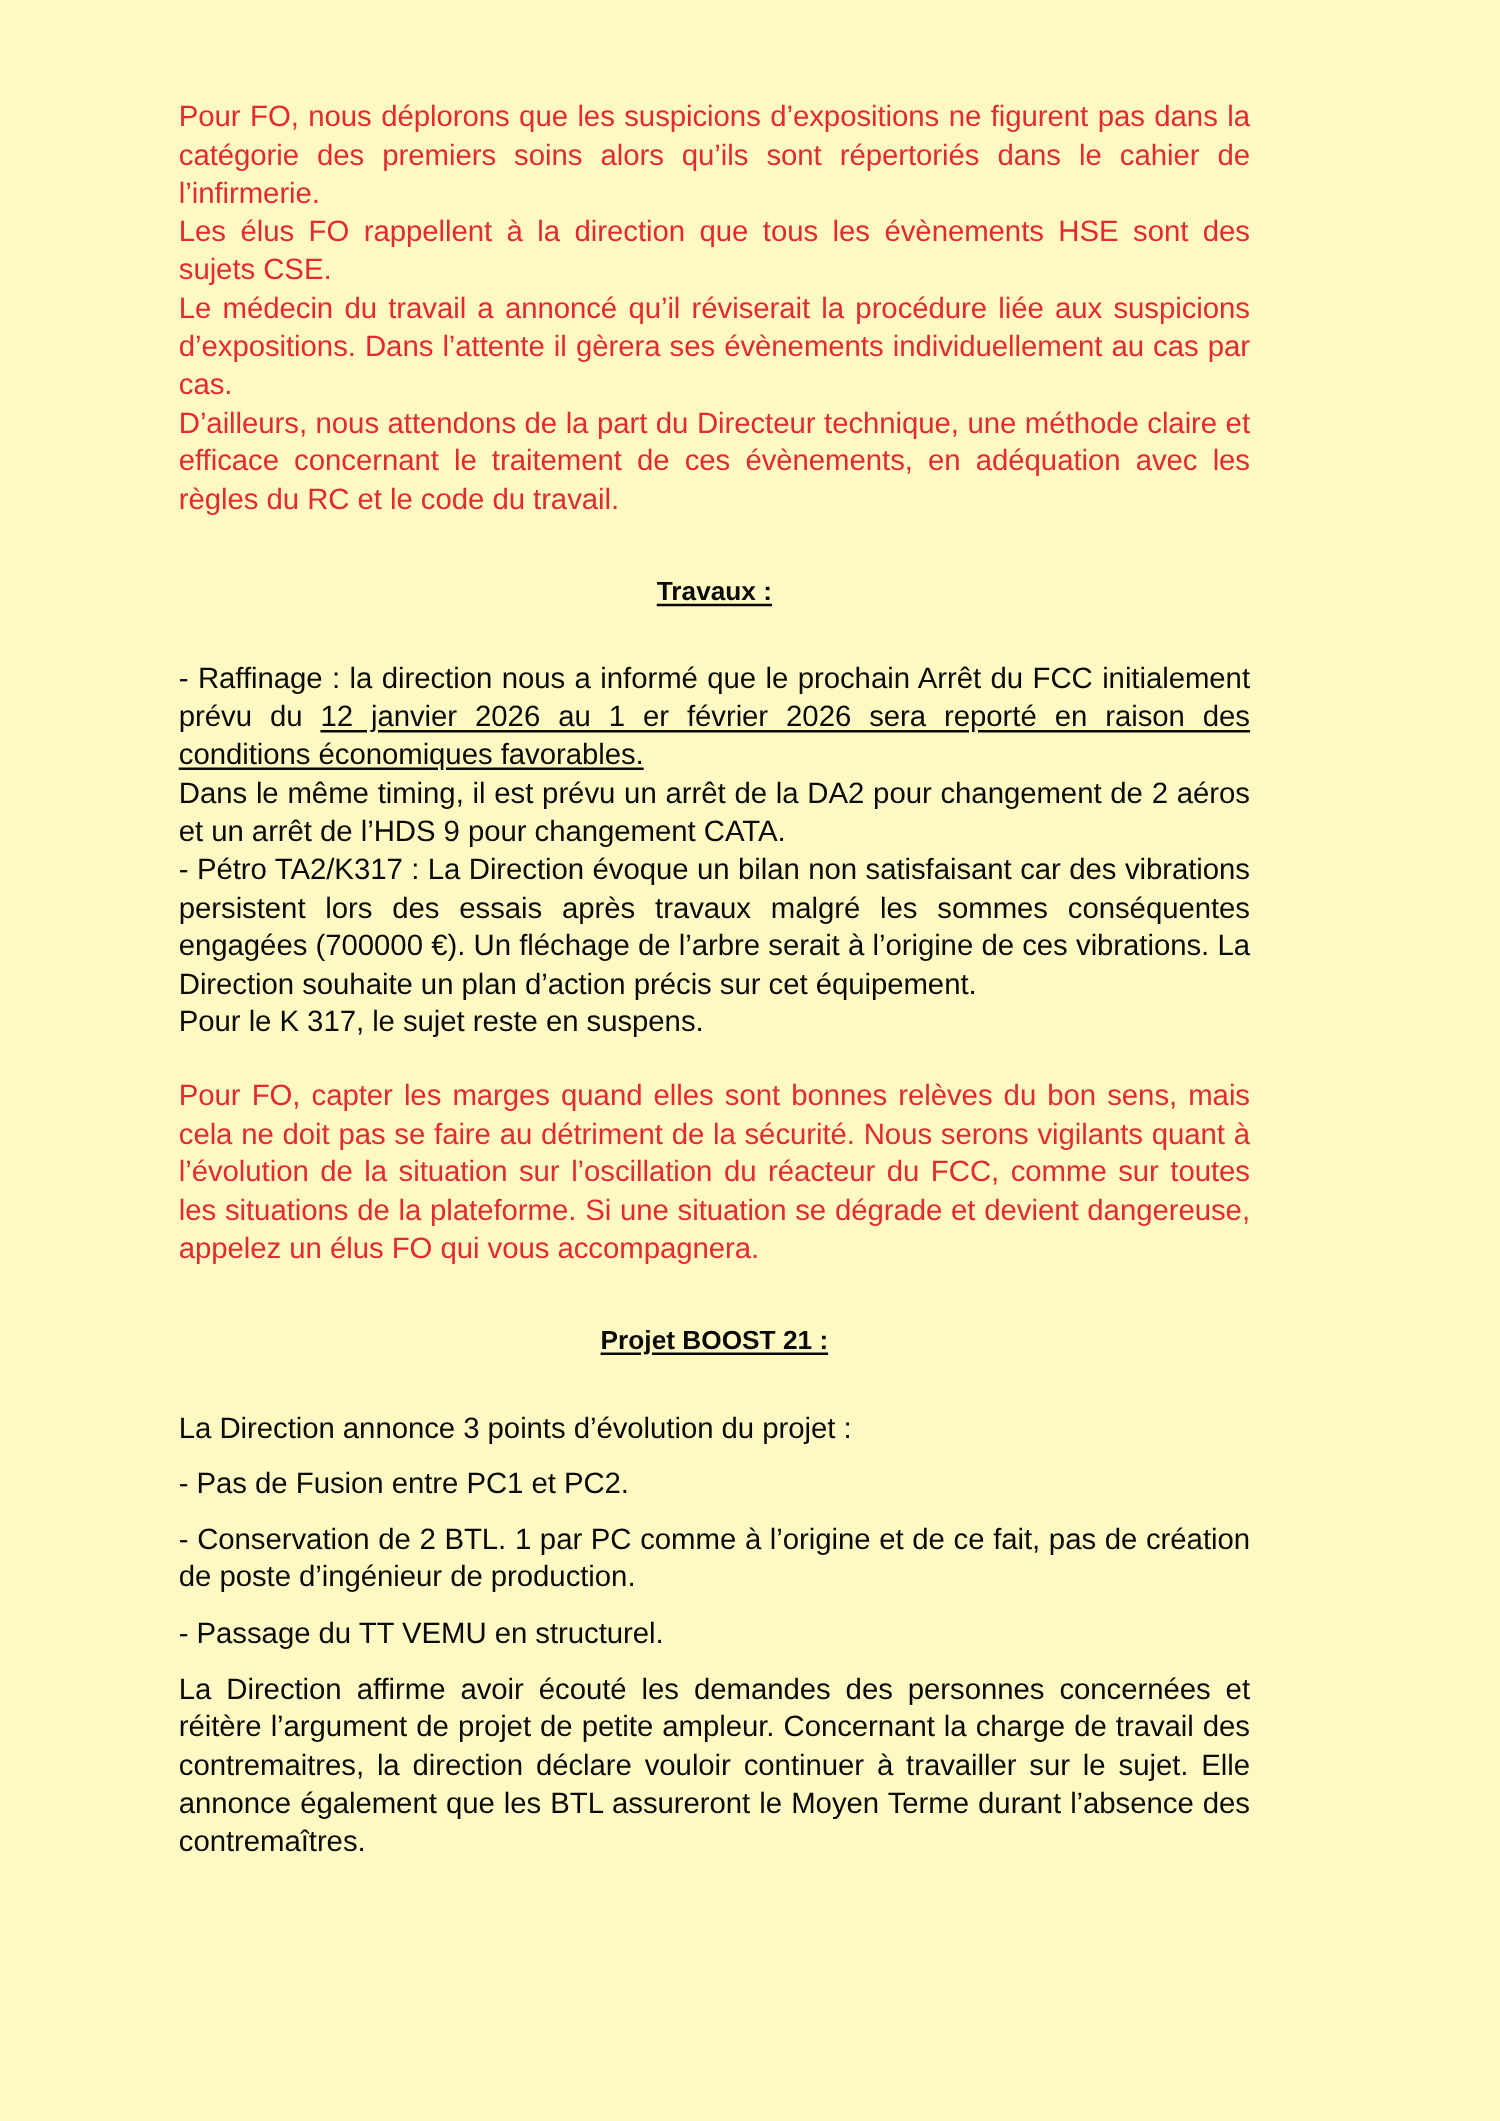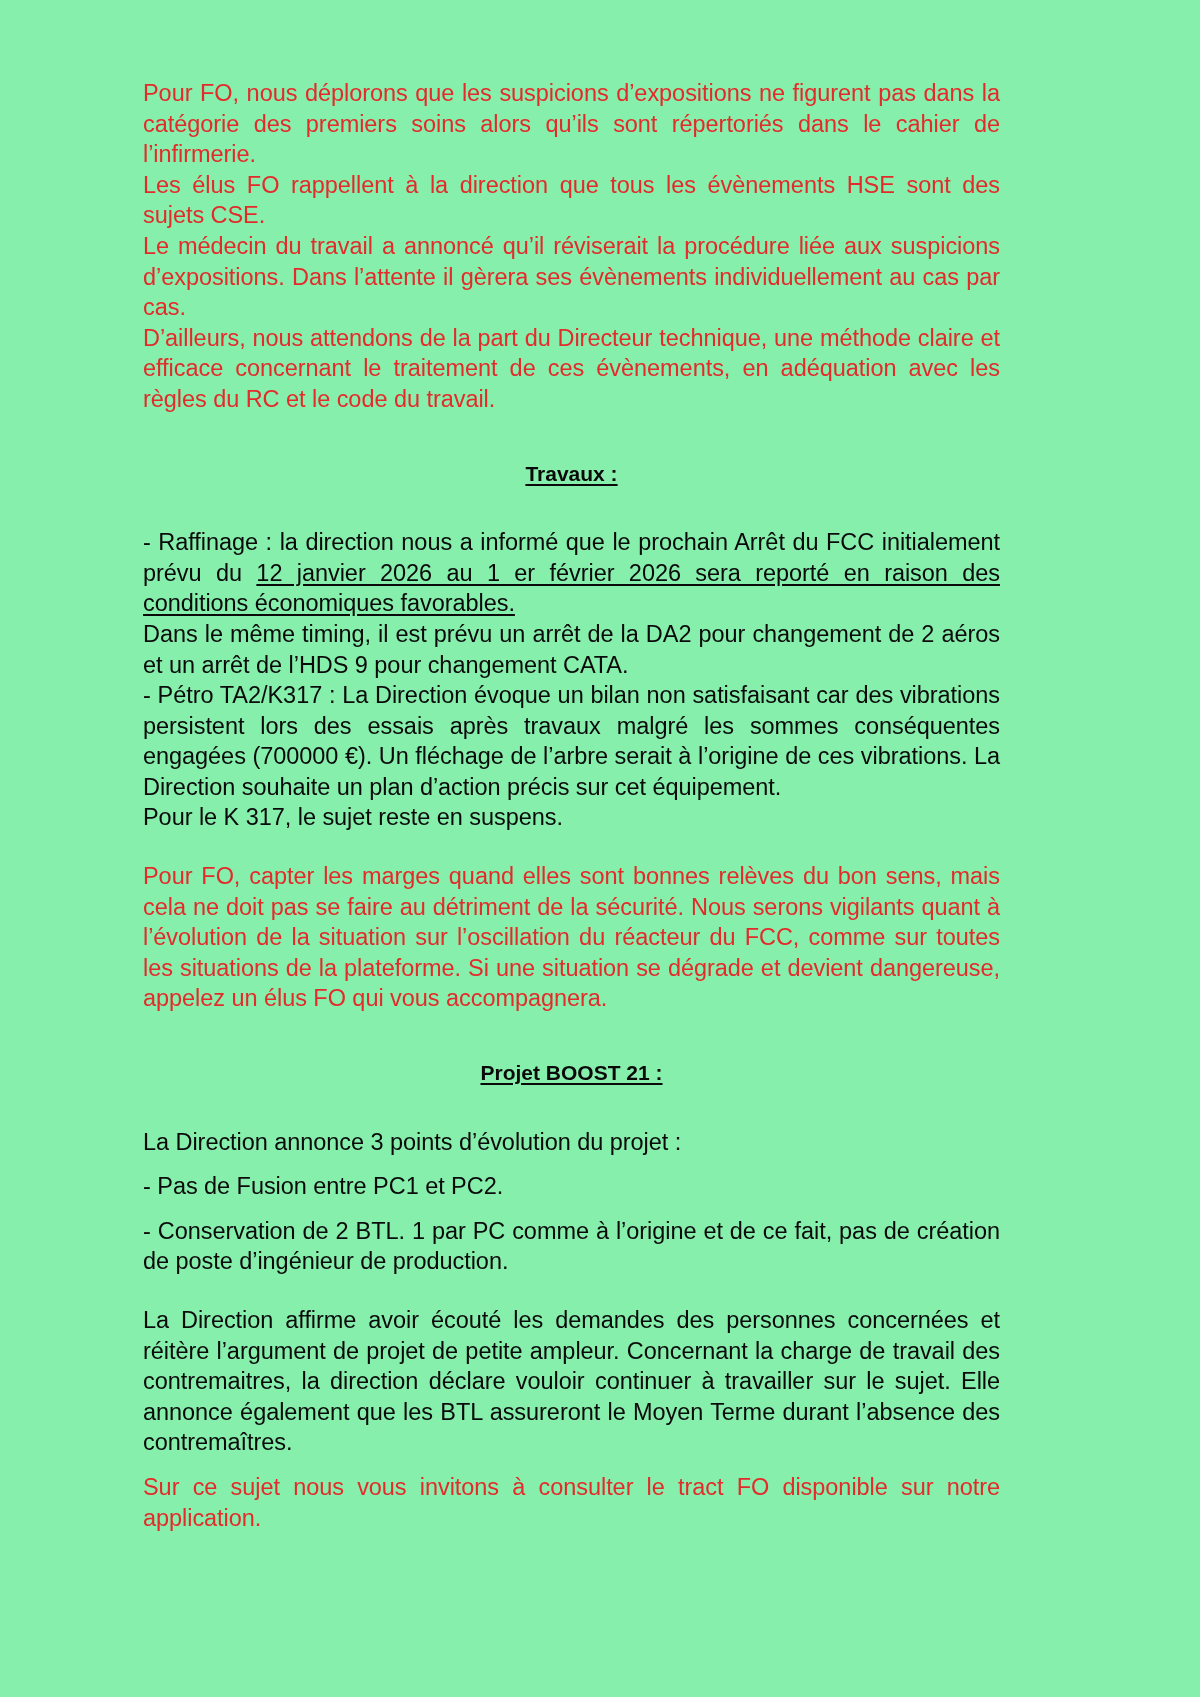--- a/index.html
+++ b/index.html
@@ -12,21 +12,21 @@
     width: 1200px;
     height: 1697px;
     font-family: "Liberation Sans", sans-serif;
     color: #000000;
     overflow: hidden;
   }
   .page {
     position: relative;
     width: 1200px;
     height: 1697px;
-    background: #86efac;
+    background: #fef9c3;
     box-sizing: border-box;
     padding: 78px 200px 40px 143px;
   }
   .doc-body {
     width: 857px;
   }
   p {
     margin: 0;
     font-size: 23.5px;
     line-height: 30.6px;
@@ -102,23 +102,23 @@
     <div class="spacer-sm"></div>
 
     <p class="black">- Pas de Fusion entre PC1 et PC2.</p>
 
     <div class="spacer-sm"></div>
 
     <p class="black">- Conservation de 2 BTL. 1 par PC comme à l’origine et de ce fait, pas de création de poste d’ingénieur de production.</p>
 
     <div class="spacer-sm"></div>
 
+    <p class="black">- Passage du TT VEMU en structurel.</p>
 
     <div class="spacer-sm"></div>
 
     <p class="black">La Direction affirme avoir écouté les demandes des personnes concernées et réitère l’argument de projet de petite ampleur. Concernant la charge de travail des contremaitres, la direction déclare vouloir continuer à travailler sur le sujet. Elle annonce également que les BTL assureront le Moyen Terme durant l’absence des contremaîtres.</p>
 
     <div class="spacer-sm"></div>
 
-    <p class="red">Sur ce sujet nous vous invitons à consulter le tract FO disponible sur notre application.</p>
 
   </div>
 </div>
 
 </body></html>

